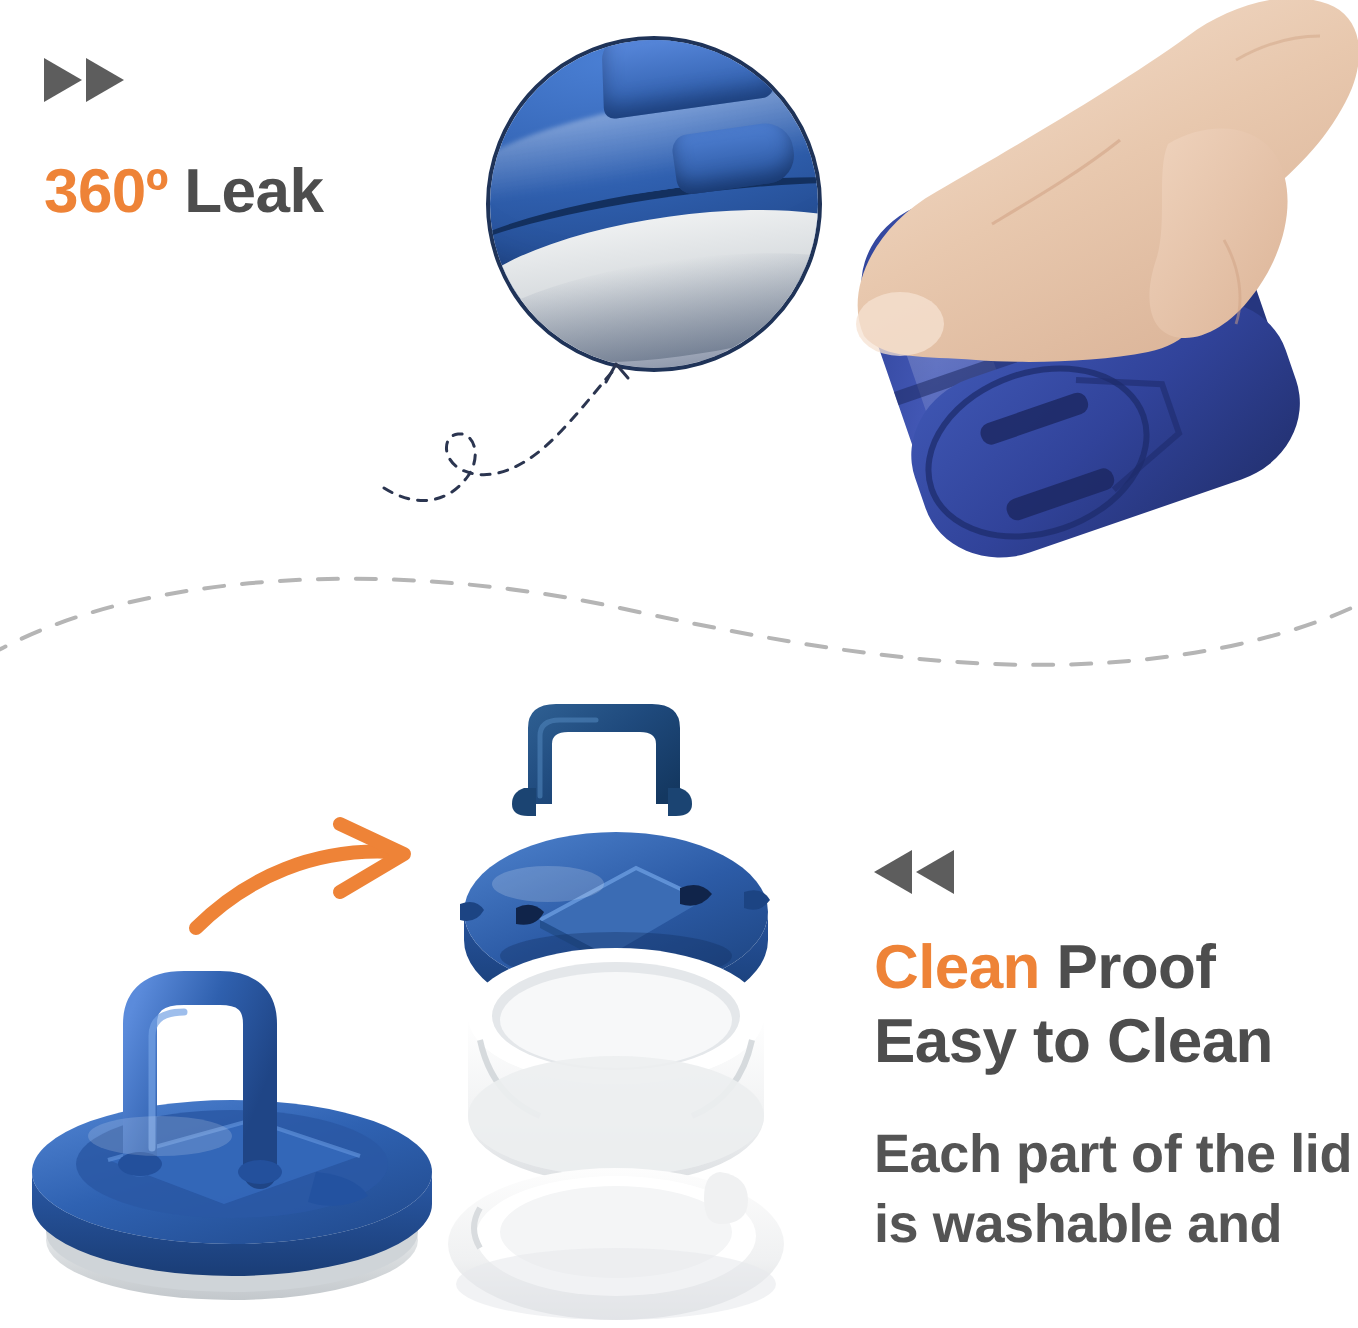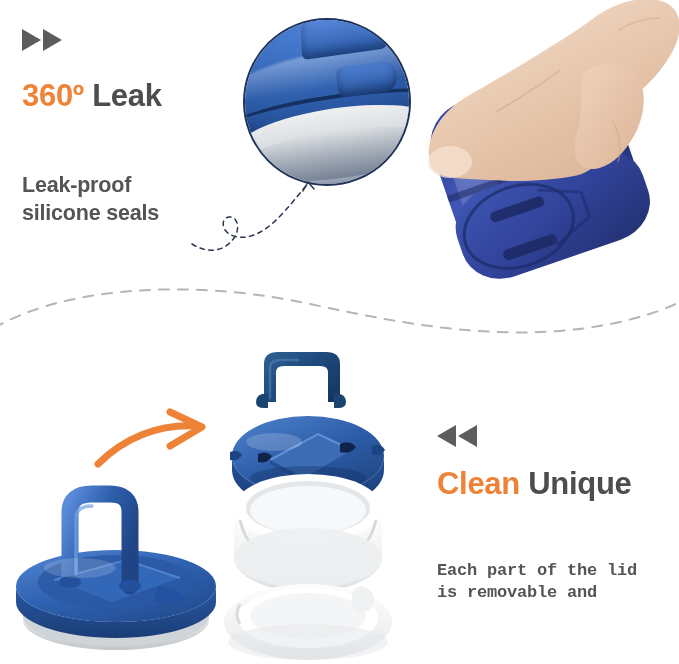--- a/index.html
+++ b/index.html
@@ -28,21 +28,21 @@
     font-weight: 700;
     color: #545454;
     line-height: 1.28;
     letter-spacing: -0.2px;
   }
   .accent { color: #ee8337; }
 
   #headline-top   { left: 22px; top: 78px;  font-size: 31px; width: 230px; }
   #subtext-top    { left: 22px; top: 172px; font-size: 21.5px; width: 220px; }
   #headline-bot   { left: 437px; top: 466px; font-size: 31px; width: 246px; text-align: left;}
-  #subtext-bot    { left: 437px; top: 560px; font-size: 17px; width: 242px; font-family: Liberation Mono, monospace; }
+  #subtext-bot    { left: 437px; top: 560px; font-size: 27px; width: 242px; }
 
   
   .ff-icon { position: absolute; }
   #ff-right { left: 22px; top: 28px; }
   #ff-left  { left: 437px; top: 424px; }
 
   
   #circle-inset {
     position: absolute;
     left: 243px; top: 18px;
@@ -134,22 +134,21 @@
       <polygon points="0,1 19,12 0,23" fill="#5d5d5d"></polygon>
       <polygon points="21,1 40,12 21,23" fill="#5d5d5d"></polygon>
     </svg>
   </div>
 
   <div class="heading" id="headline-top">
     <span class="accent">360º</span><span> Leak</span><br>
   </div>
 
   <div class="sub" id="subtext-top">
-    <span>Leak-proof</span><br>
-    <span>silicone seals</span>
+    <br>
   </div>
 
   <div id="circle-inset">
     <div class="ci-body"></div>
     <div class="ci-seal"></div>
     <div class="ci-seal-shadow"></div>
     <div class="ci-rim"></div>
     <div class="ci-sheen"></div>
     <div class="ci-handle"></div>
     <div class="ci-tab"></div>
@@ -223,26 +222,27 @@
   </svg>
 
   <div class="ff-icon" id="ff-left">
     <svg width="46" height="24" viewBox="0 0 46 24">
       <polygon points="40,1 21,12 40,23" fill="#5d5d5d"></polygon>
       <polygon points="19,1 0,12 19,23" fill="#5d5d5d"></polygon>
     </svg>
   </div>
 
   <div class="heading" id="headline-bot">
-    <span class="accent">Clean</span><span> Unique</span><br>
+    <span class="accent">Clean</span><span> Proof</span><br>
+    <span>Easy to Clean</span>
   </div>
 
   <div class="sub" id="subtext-bot">
     <span>Each part of the lid</span><br>
-    <span>is removable and</span><br>
+    <span>is washable and</span><br>
   </div>
 
   <svg id="orange-arrow" viewBox="0 0 136 86">
     <path d="M2,58 C28,32 62,18 100,20" fill="none" stroke="#ee8337" stroke-width="7" stroke-linecap="round"></path>
     <path d="M74,6 L106,21 L74,40" fill="none" stroke="#ee8337" stroke-width="7" stroke-linecap="round" stroke-linejoin="round"></path>
   </svg>
 
   <svg id="assembled" viewBox="0 0 225 196">
     <defs>
       <linearGradient id="aLidTop" x1="0.1" y1="0" x2="0.9" y2="1">

